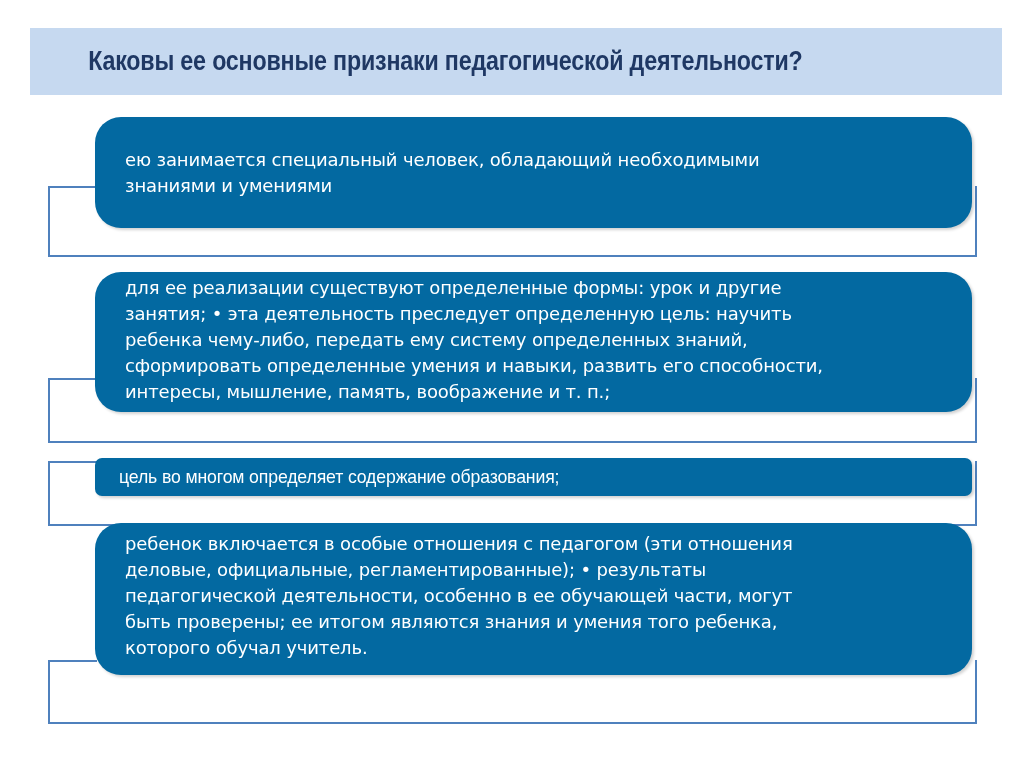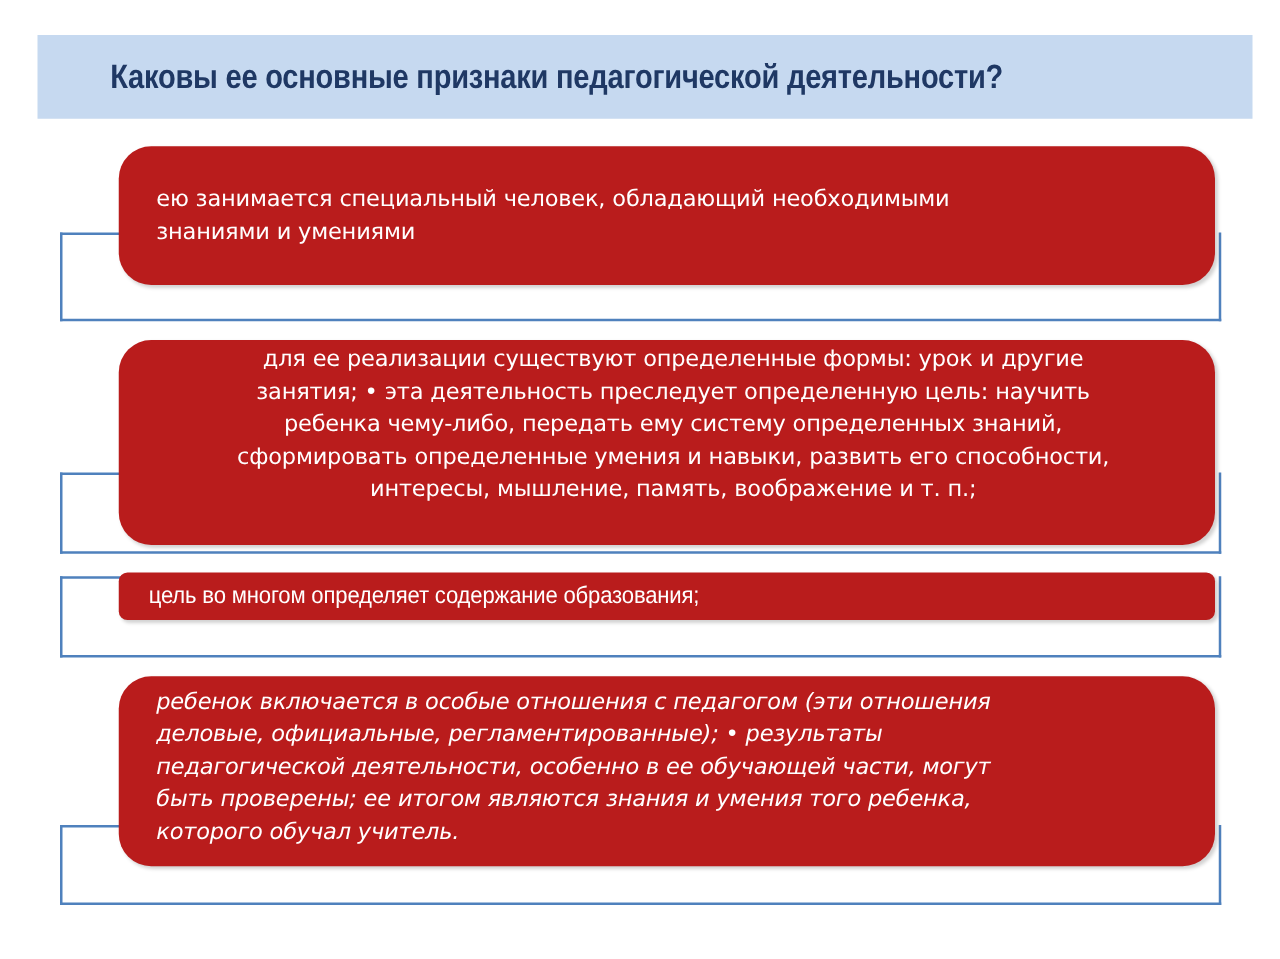--- a/index.html
+++ b/index.html
@@ -17,21 +17,21 @@
     font-family: "Liberation Sans", "DejaVu Sans", sans-serif;
     font-weight: bold; font-size: 27px; color: #1f3864;
     transform: scaleX(0.86); white-space: nowrap; letter-spacing: -0.2px;
   }
   .bracket {
     position: absolute; border: 2px solid #4f81bd; box-sizing: border-box;
     background: transparent;
   }
   .box {
     position: absolute; left: 95px; width: 877px;
-    background: #b91c1c; color: #ffffff; box-sizing: border-box;
+    background: #0369a1; color: #ffffff; box-sizing: border-box;
     border-radius: 26px;
     box-shadow: 2px 2px 3px rgba(0,0,0,0.18);
   }
   .box-text {
     position: absolute; left: 30px; right: 20px;
     font-family: "DejaVu Sans", sans-serif;
     font-size: 18px; line-height: 26px; color: #ffffff;
     white-space: pre-line; letter-spacing: -0.15px;
   }
   .box.small { border-radius: 7px; }
@@ -49,35 +49,35 @@
 
 <div class="bracket" style="left:48px; top:186px; width:929px; height:71px; border-top:none;"></div>
 <div style="position:absolute; left:48px; top:186px; width:49px; height:2px; background:#4f81bd;"></div>
 <div class="box" style="top:117px; height:111px;">
   <div class="box-text" style="top:30px;">ею занимается специальный человек, обладающий необходимыми
 знаниями и умениями</div>
 </div>
 
 <div class="bracket" style="left:48px; top:378px; width:929px; height:65px; border-top:none;"></div>
 <div style="position:absolute; left:48px; top:378px; width:49px; height:2px; background:#4f81bd;"></div>
-<div class="box" style="top:272px; height:164px;text-align:center;">
+<div class="box" style="top:272px; height:140px;">
   <div class="box-text" style="top:3px;">для ее реализации существуют определенные формы: урок и другие
 занятия; • эта деятельность преследует определенную цель: научить
 ребенка чему-либо, передать ему систему определенных знаний,
 сформировать определенные умения и навыки, развить его способности,
 интересы, мышление, память, воображение и т. п.;</div>
 </div>
 
 <div class="bracket" style="left:48px; top:461px; width:929px; height:65px; border-top:none;"></div>
 <div style="position:absolute; left:48px; top:461px; width:49px; height:2px; background:#4f81bd;"></div>
 <div class="box small" style="top:458px; height:38px;">
   <div class="box-text">цель во многом определяет содержание образования;</div>
 </div>
 
 <div class="bracket" style="left:48px; top:660px; width:929px; height:64px; border-top:none;"></div>
 <div style="position:absolute; left:48px; top:660px; width:49px; height:2px; background:#4f81bd;"></div>
-<div class="box" style="top:541px; height:152px;font-style:italic;">
+<div class="box" style="top:523px; height:152px;">
   <div class="box-text" style="top:8px;">ребенок включается в особые отношения с педагогом (эти отношения
 деловые, официальные, регламентированные); • результаты
 педагогической деятельности, особенно в ее обучающей части, могут
 быть проверены; ее итогом являются знания и умения того ребенка,
 которого обучал учитель.</div>
 </div>
 
 </body></html>

